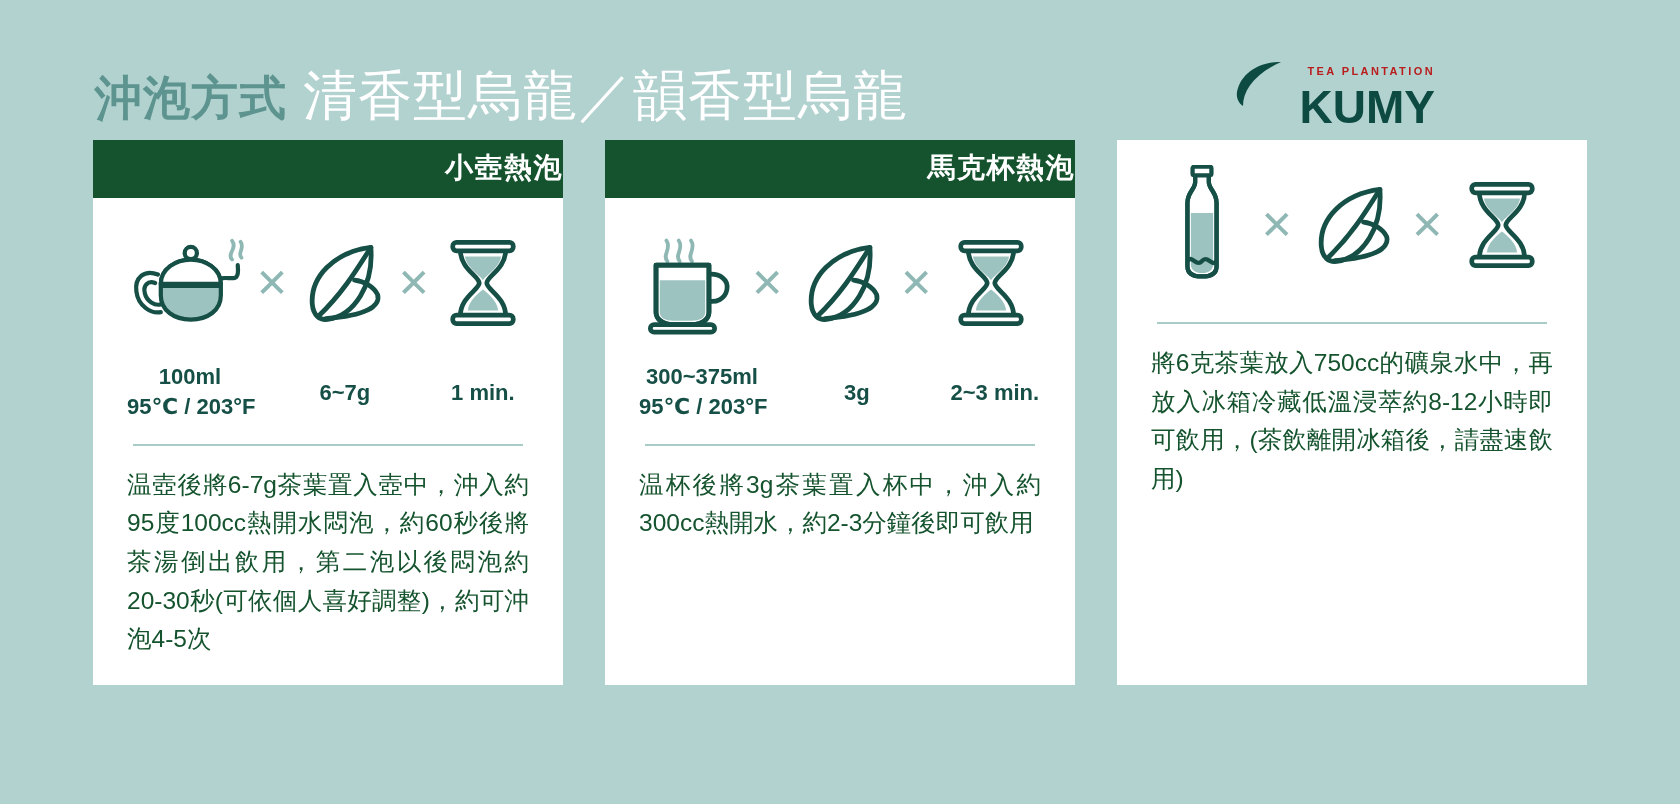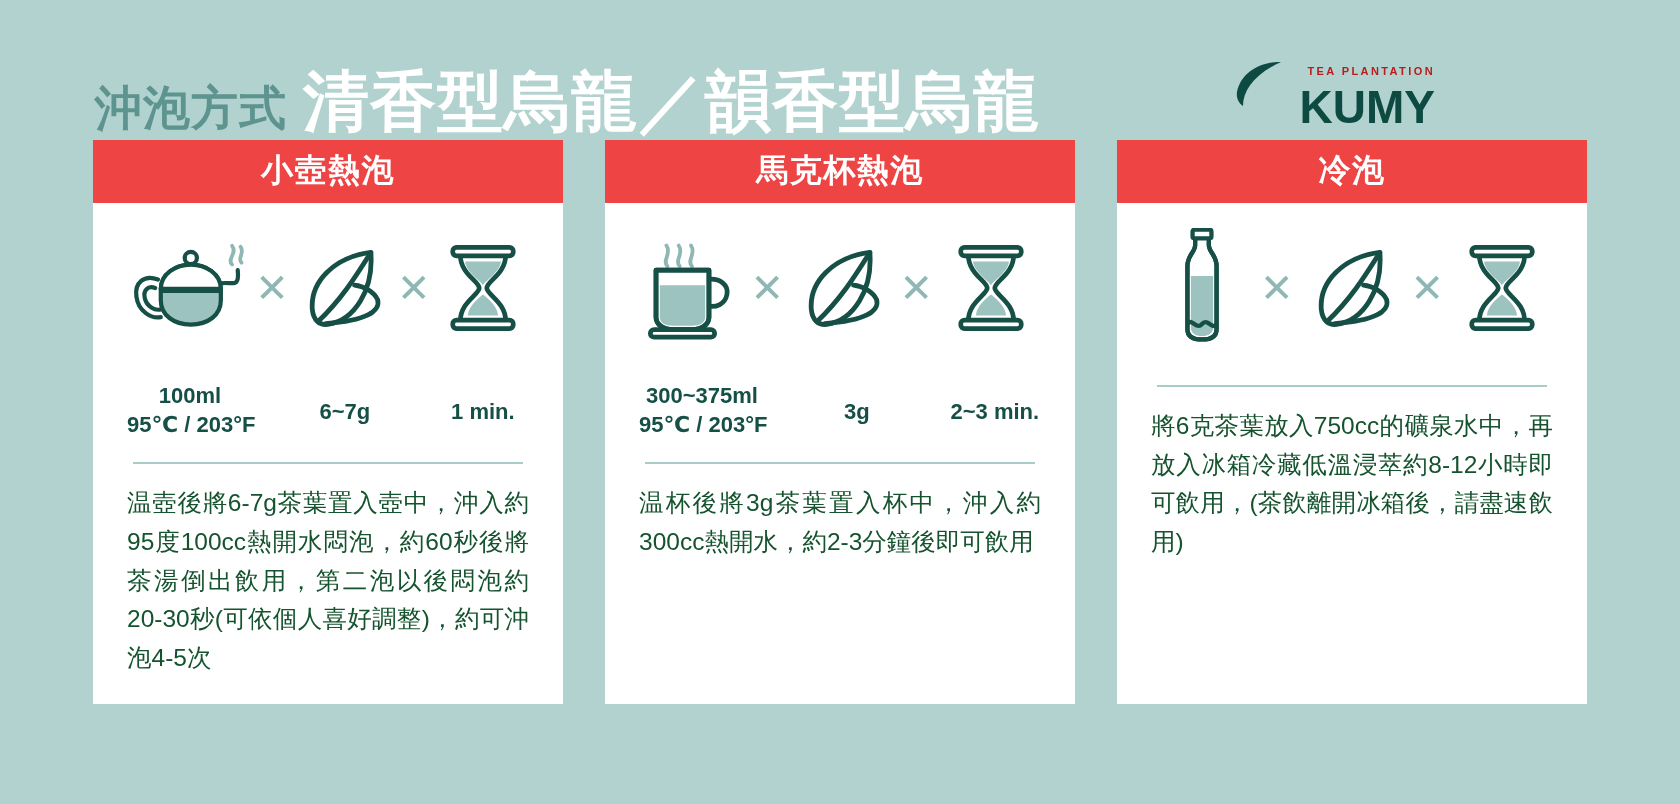--- a/index.html
+++ b/index.html
@@ -37,22 +37,22 @@
     white-space: nowrap;
   }
   .title-pre {
     font-size: 47px;
     font-weight: 700;
     color: #5e9490;
     letter-spacing: 1px;
     line-height: 1;
   }
   .title-main {
-    font-size: 66px;
-    font-weight: 700;
+    font-size: 54px;
+    font-weight: 400;
     color: #ffffff;
     letter-spacing: 1px;
     line-height: 1;
     margin-left: 16px;
   }
 
   
   .logo {
     position: absolute;
     right: 58px;
@@ -98,24 +98,24 @@
     justify-content: center;
     gap: 42px;
   }
   .card {
     width: 470px;
     background: #ffffff;
     display: flex;
     flex-direction: column;
   }
   .card-header {
-    background: #ef4444;
+    background: #14532d;
     color: #ffffff;
-    text-align: center;
-    font-size: 32px;
+    text-align: right;
+    font-size: 28px;
     font-weight: 700;
     letter-spacing: 1.5px;
     padding: 12px 0 14px 0;
     line-height: 1.15;
   }
   .card-body {
     padding: 0 34px 26px 34px;
     display: flex;
     flex-direction: column;
     flex: 1;
@@ -146,21 +146,21 @@
     line-height: 1;
     font-family: "DejaVu Sans", sans-serif;
   }
 
   
   .measure-row {
     display: flex;
     align-items: flex-start;
     justify-content: center;
     gap: 6px;
-    margin-top: 18px;
+    margin-top: 4px;
     color: #154f46;
   }
   .measure-slot {
     width: 126px;
     text-align: center;
     font-size: 22px;
     font-weight: 700;
     line-height: 1.35;
   }
   .measure-spacer {
@@ -332,21 +332,20 @@
             <span class="l1">2~3 min.</span>
           </span>
         </div>
 
         <div class="divider"></div>
         <div class="desc">温杯後將3g茶葉置入杯中，沖入約300cc熱開水，約2-3分鐘後即可飲用</div>
       </div>
     </div>
 
     <div class="card">
-      <div class="card-header">冷泡</div>
       <div class="card-body">
 
         <div class="icon-row">
           <span class="icon-slot">
             <svg viewBox="0 0 70 140" width="60" height="120" aria-hidden="true">
               <path d="M27 6 L 43 6 L 43 20 C 43 28, 52 32, 52 44 L 52 118
                        C 52 126, 46 130, 35 130 C 24 130, 18 126, 18 118 L 18 44
                        C 18 32, 27 28, 27 20 Z" fill="#ffffff" stroke="#154f46" stroke-width="5" stroke-linejoin="round"></path>
               <path d="M22 56 L 48 56 L 48 116 C 48 122, 43 126, 35 126 C 27 126, 22 122, 22 116 Z" fill="#9cc3c0"></path>
               <path d="M27 6 L 43 6 L 43 20 C 43 28, 52 32, 52 44 L 52 118

